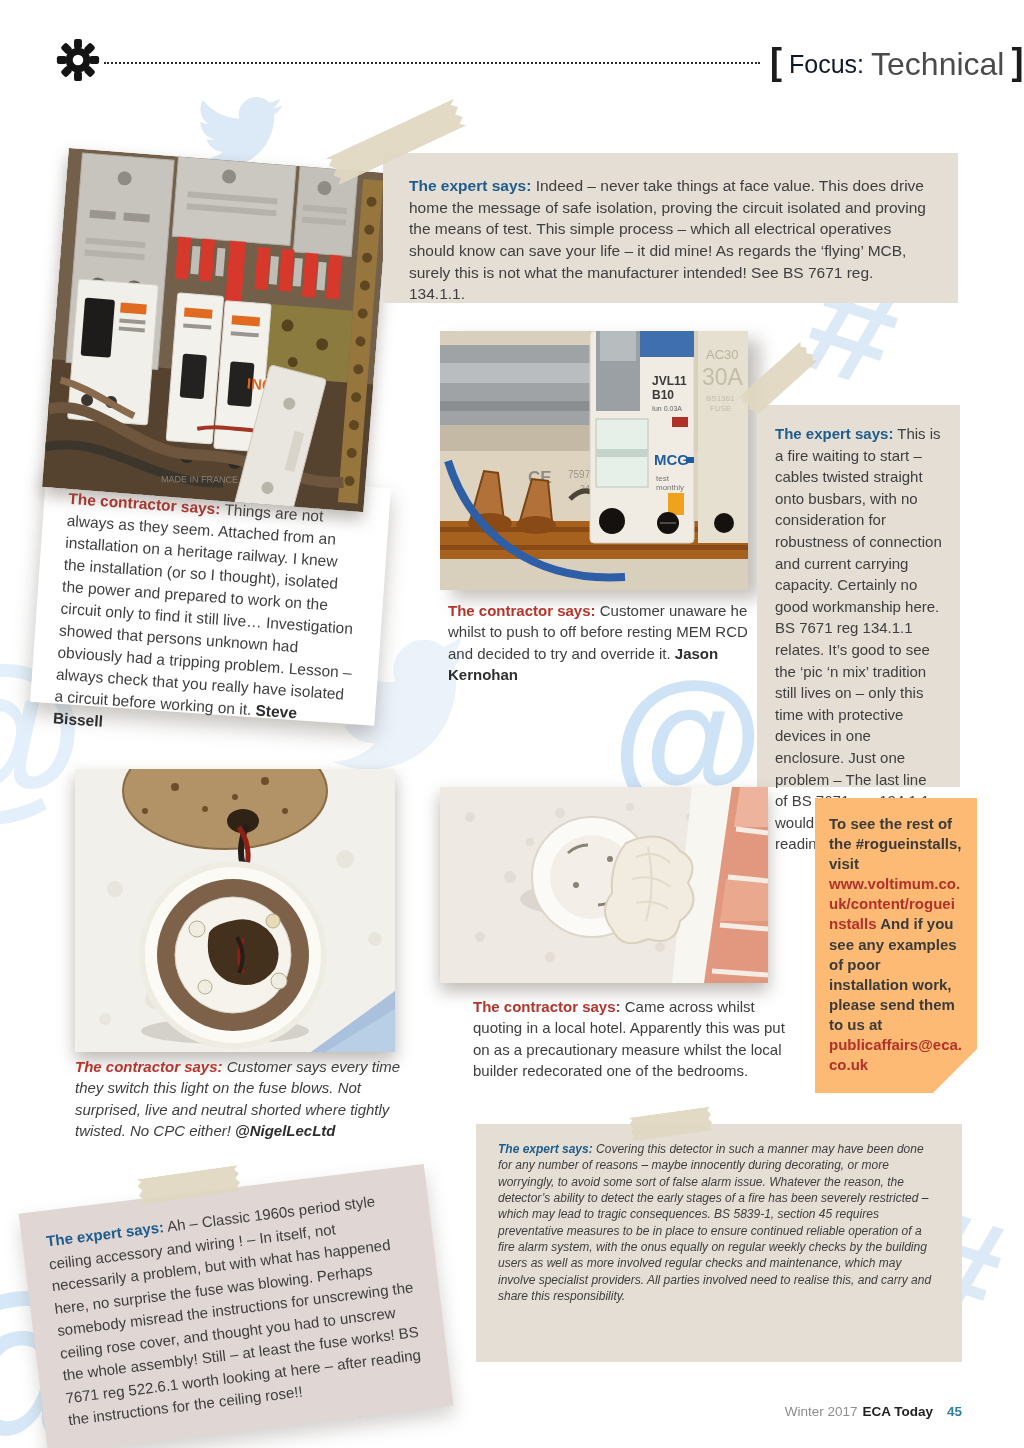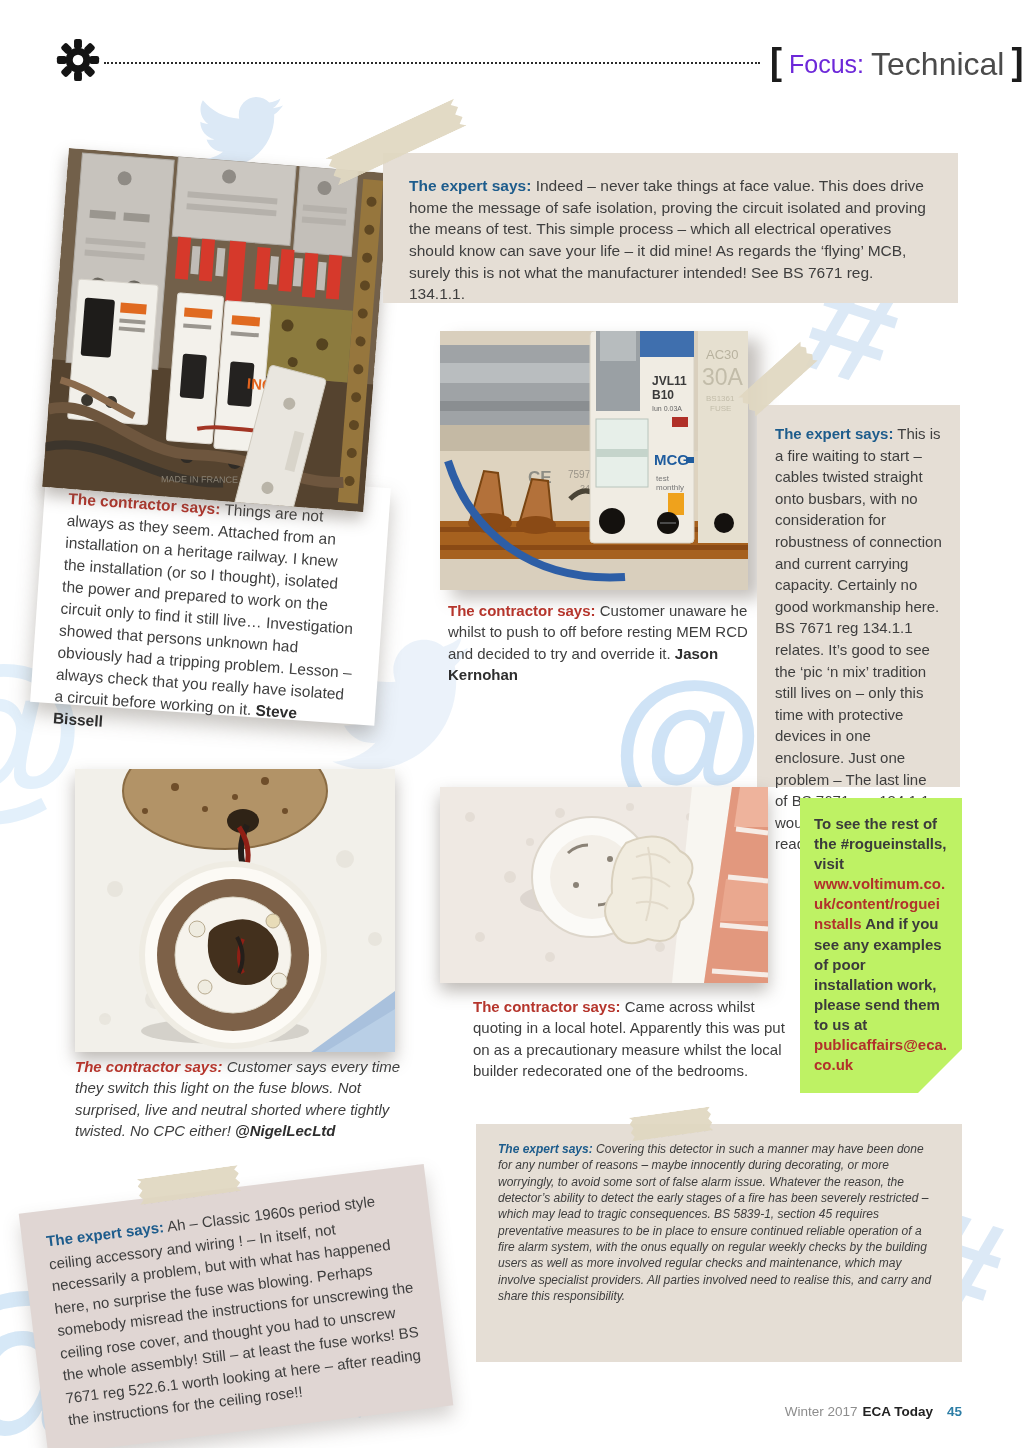--- a/index.html
+++ b/index.html
@@ -10,25 +10,25 @@
     color:#3e3e3e;
   }
   .abs{position:absolute;}
   
   .wm{position:absolute;color:#dce9f6;font-weight:bold;pointer-events:none;user-select:none;line-height:1;}
   .wm svg{display:block;}
   
   .dotted-rule{position:absolute;border-top:2.5px dotted #2b2b2b;height:0;}
   .hdr-right{position:absolute;display:flex;align-items:center;gap:7px;white-space:nowrap;}
   .hdr-bracket{font-size:36px;font-weight:700;color:#1c1c1c;line-height:0.9;transform:translateY(-2px);}
-  .hdr-focus{font-size:25px;color:#6d28d9;}
+  .hdr-focus{font-size:25px;color:#0f172a;}
   .hdr-topic{font-size:32px;color:#4b4b4b;}
   
   .box{position:absolute;background:#e5ded5;padding:16px 20px;font-size:15px;line-height:1.42;color:#3e3e3e;}
-  .box-tan{background:#bef264;}
+  .box-tan{background:#fdba74;margin-left:15px;}
   .box-pink{background:#e0d6d3;}
   .lead-red{color:#b5352c;font-weight:bold;}
   .lead-blue{color:#1d5c8c;font-weight:bold;}
   .author{font-weight:bold;color:#2e2e2e;}
   .saytext{position:absolute;font-size:15px;line-height:1.42;color:#3e3e3e;}
   .link-red{color:#b2312b;font-weight:bold;overflow-wrap:anywhere;}
   .card{position:absolute;background:#ffffff;box-shadow:0 10px 20px rgba(90,80,70,.35);}
   
   .photo{position:absolute;box-shadow:0 8px 16px rgba(90,80,70,.4);}
   .photo svg{display:block;}

